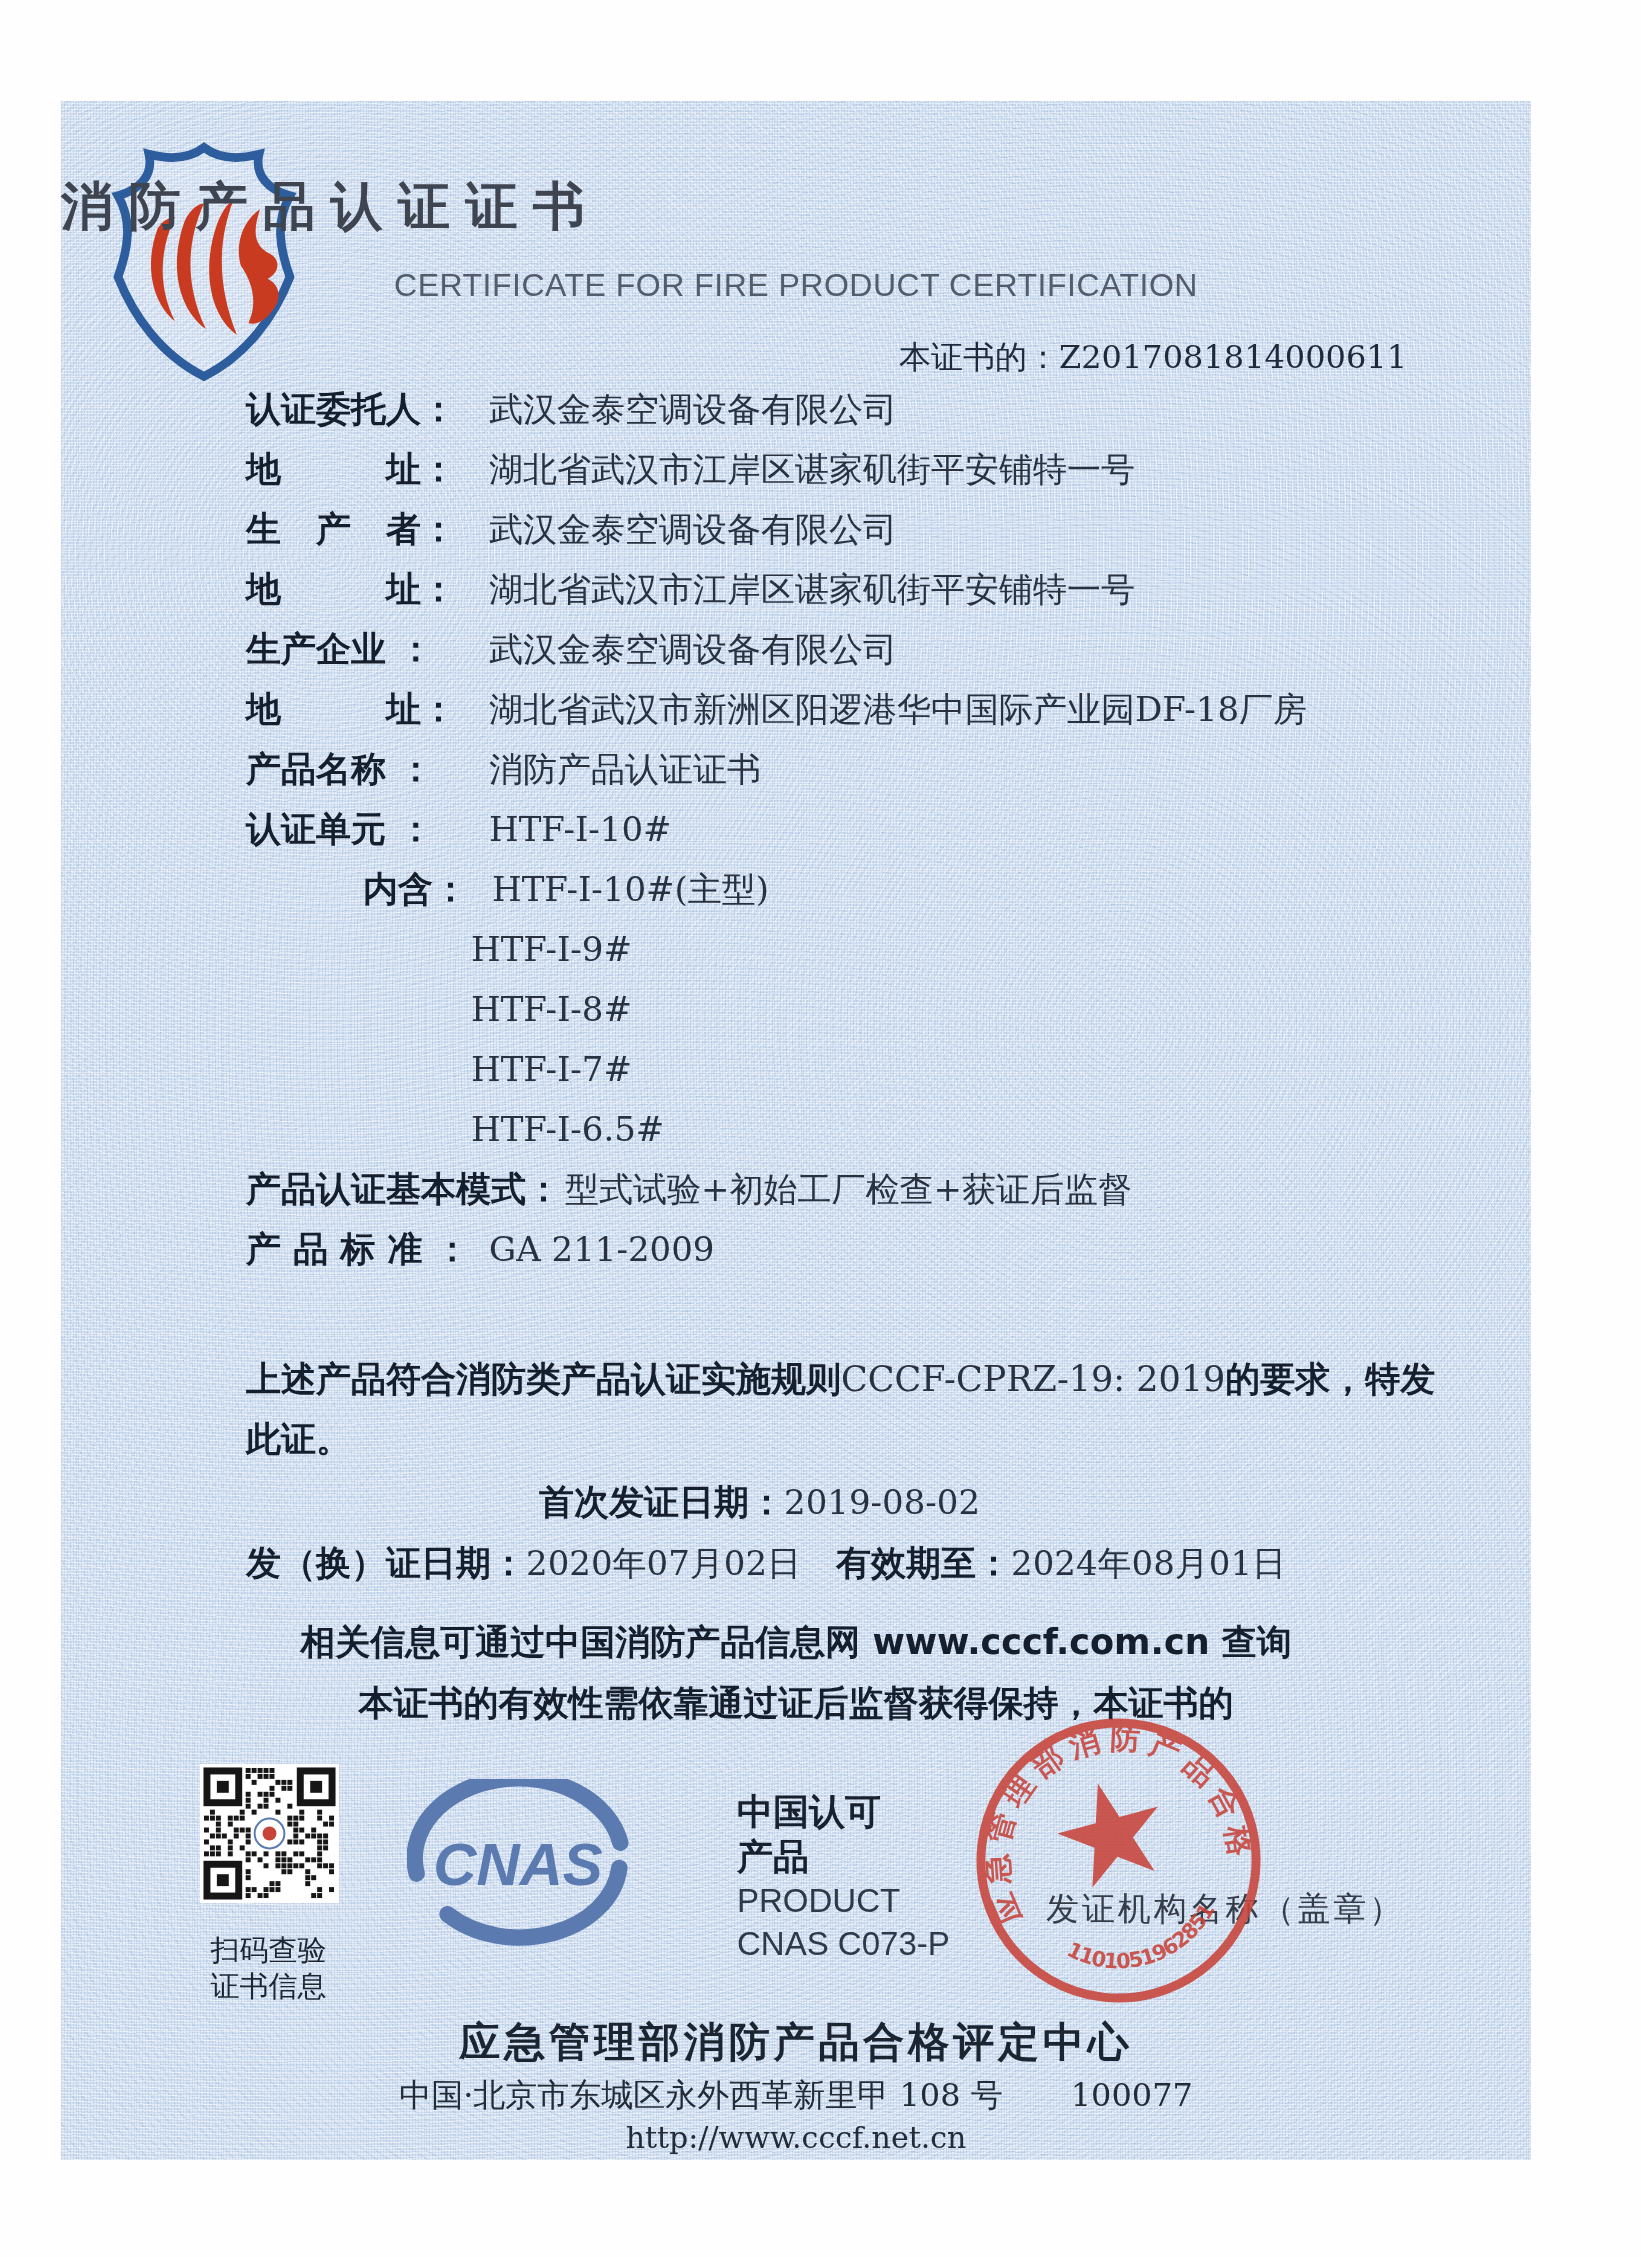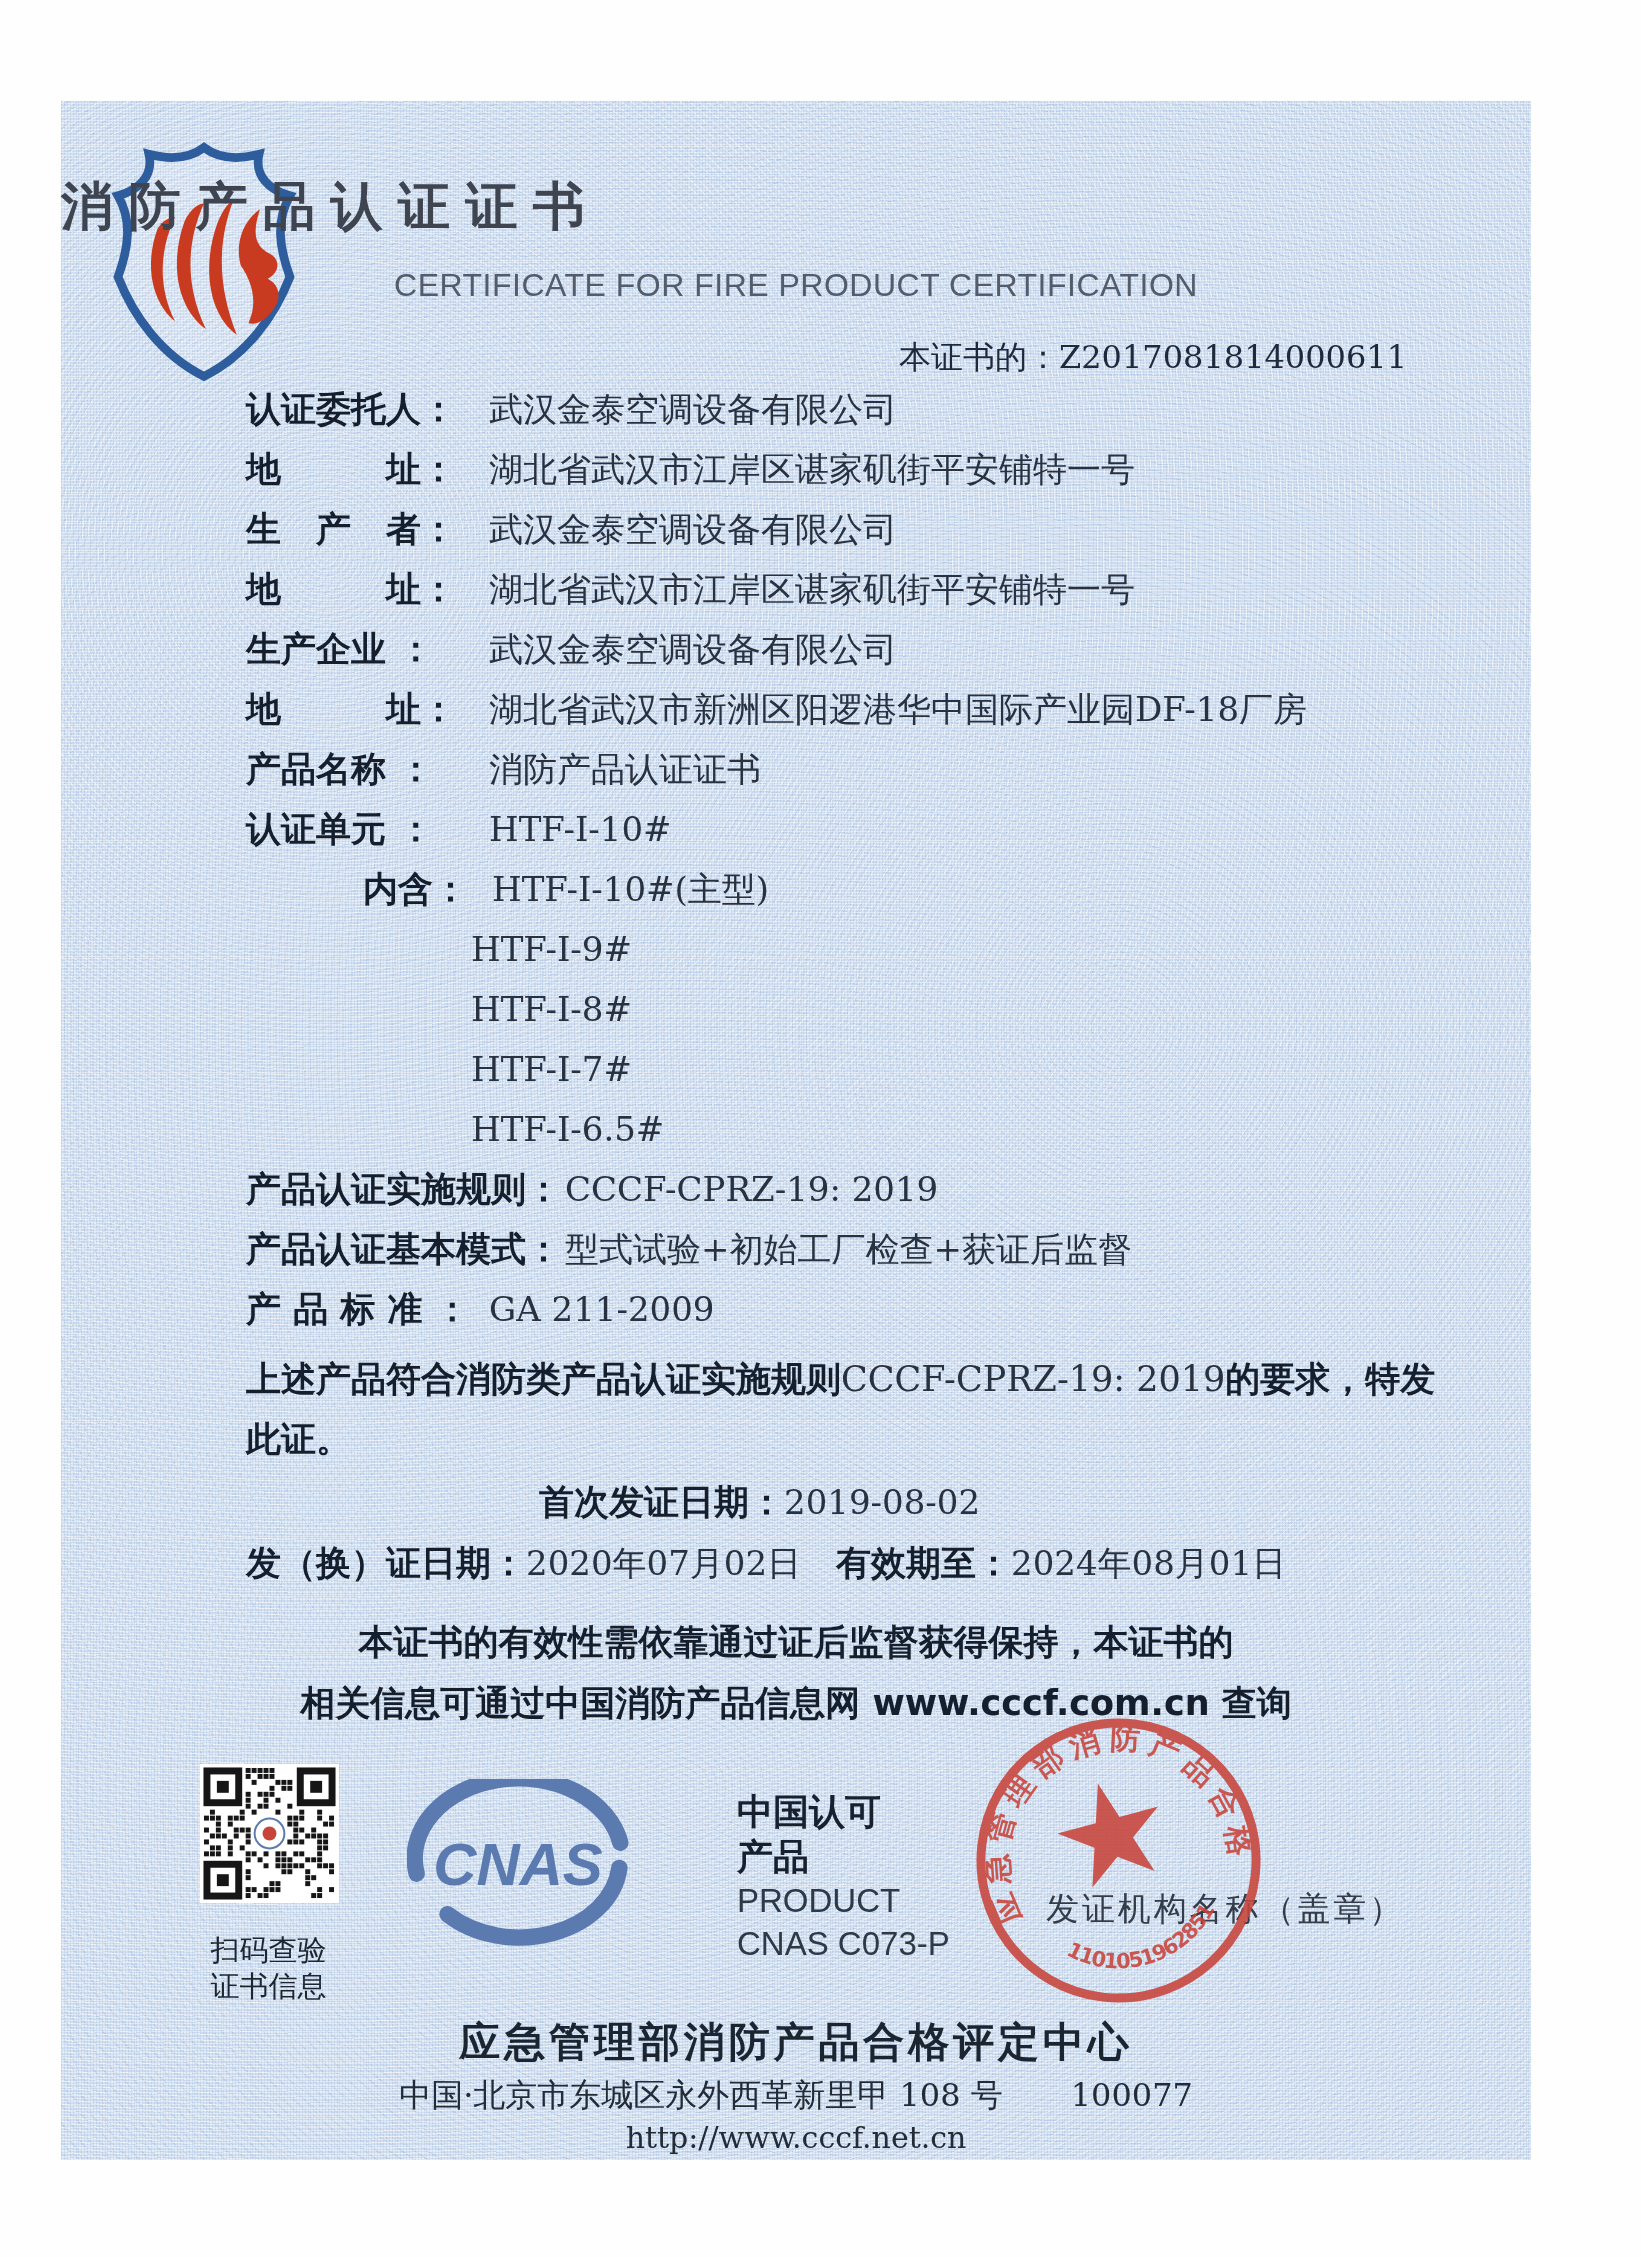--- a/index.html
+++ b/index.html
@@ -86,40 +86,39 @@
     <div class="row"><span class="lbl">地　　　址：</span><span class="val">湖北省武汉市江岸区谌家矶街平安铺特一号</span></div>
     <div class="row"><span class="lbl">生产企业 ：</span><span class="val">武汉金泰空调设备有限公司</span></div>
     <div class="row"><span class="lbl">地　　　址：</span><span class="val">湖北省武汉市新洲区阳逻港华中国际产业园DF-18厂房</span></div>
     <div class="row"><span class="lbl">产品名称 ：</span><span class="val">消防产品认证证书</span></div>
     <div class="row"><span class="lbl">认证单元 ：</span><span class="val">HTF-I-10#</span></div>
     <div class="row inner"><span class="lbl">内含：</span><span class="val">HTF-I-10#(主型)</span></div>
     <div class="row model"><span class="val">HTF-I-9#</span></div>
     <div class="row model"><span class="val">HTF-I-8#</span></div>
     <div class="row model"><span class="val">HTF-I-7#</span></div>
     <div class="row model"><span class="val">HTF-I-6.5#</span></div>
-    <div class="row"><span class="lbl wide">产品认证实施规则：</span><span class="val">CCCF-CPRZ-19: 2019</span></div>
     <div class="row"><span class="lbl wide">产品认证基本模式：</span><span class="val">型式试验+初始工厂检查+获证后监督</span></div>
     <div class="row"><span class="lbl">产 品 标 准 ：</span><span class="val">GA 211-2009</span></div>
   </div>
 
   <div class="abs statement">
     <div><span class="cn">上述产品符合消防类产品认证实施规则</span><span class="code">CCCF-CPRZ-19: 2019</span><span class="cn">的要求，特发</span></div>
     <div class="cn">此证。</div>
   </div>
 
   <div class="abs first-issue">
     <span class="lbl" style="min-width:0;">首次发证日期：</span><span class="val">2019-08-02</span>
   </div>
   <div class="abs reissue">
     <span class="lbl" style="min-width:0;">发（换）证日期：</span><span class="val">2020年07月02日</span><span class="gap36"></span><span class="lbl" style="min-width:0;">有效期至：</span><span class="val">2024年08月01日</span>
   </div>
 
   <div class="abs note">
+    <div>相关信息可通过中国消防产品信息网 www.cccf.com.cn 查询</div>
     <div>本证书的有效性需依靠通过证后监督获得保持，本证书的</div>
-    <div>相关信息可通过中国消防产品信息网 www.cccf.com.cn 查询</div>
   </div>
 
   <svg class="abs qr" viewBox="0 0 140 140">
     <rect x="0" y="0" width="140" height="140" fill="#ffffff"></rect>
     <g id="qr-modules">
         <rect x="46" y="4" width="5" height="5" fill="#161616"></rect>
         <rect x="52" y="4" width="5" height="5" fill="#161616"></rect>
         <rect x="58" y="4" width="5" height="5" fill="#161616"></rect>
         <rect x="64" y="4" width="5" height="5" fill="#161616"></rect>
         <rect x="70" y="4" width="5" height="5" fill="#161616"></rect>

